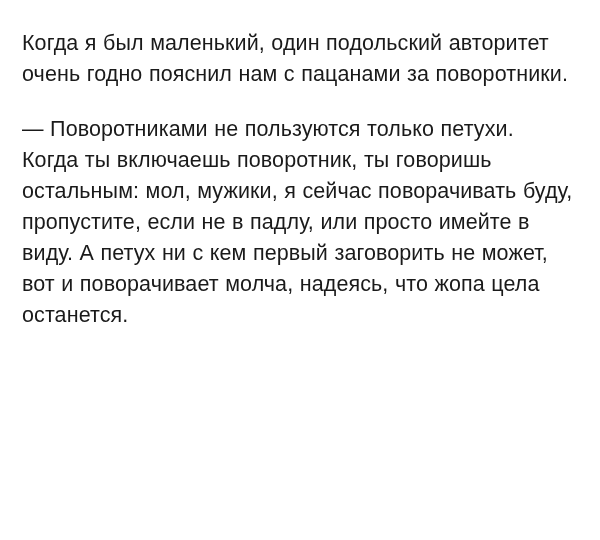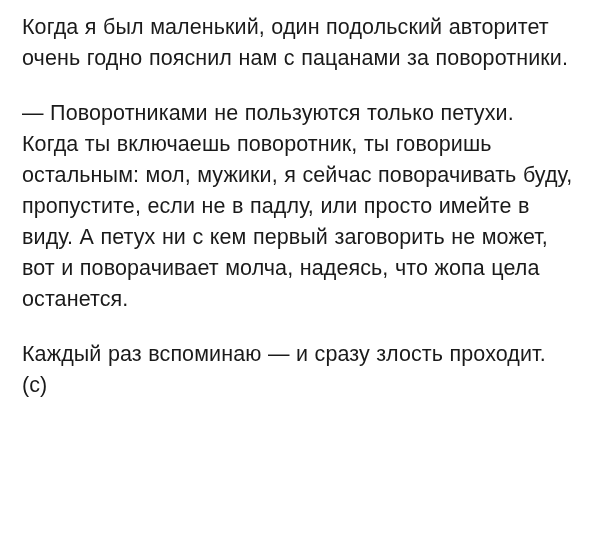--- a/index.html
+++ b/index.html
@@ -10,21 +10,21 @@
     width: 600px;
     height: 540px;
     background: #ffffff;
     font-family: "Liberation Sans", sans-serif;
     overflow: hidden;
   }
   .page {
     box-sizing: border-box;
     width: 600px;
     height: 540px;
-    padding: 12px 26px 0 22px;
+    padding: 28px 26px 0 22px;
     background: #ffffff;
   }
   .para {
     color: #1a1a1a;
     font-size: 21.5px;
     line-height: 31px;
     letter-spacing: 0.1px;
     word-spacing: 0.4px;
     margin: 0;
     text-align: left;
@@ -33,14 +33,13 @@
   .para + .para {
     margin-top: 24px;
   }
 </style>
 </head>
 <body>
 
 <div class="page">
   <p class="para">Когда я был маленький, один подольский авторитет очень годно пояснил нам с пацанами за поворотники.</p>
   <p class="para">— Поворотниками не пользуются только петухи. Когда ты включаешь поворотник, ты говоришь остальным: мол, мужики, я сейчас поворачивать буду, пропустите, если не в падлу, или просто имейте в виду. А петух ни с кем первый заговорить не может, вот и поворачивает молча, надеясь, что жопа цела останется.</p>
-  <p class="para">Каждый раз вспоминаю — и сразу злость проходит. (с)</p>
 </div>
 
 </body></html>

